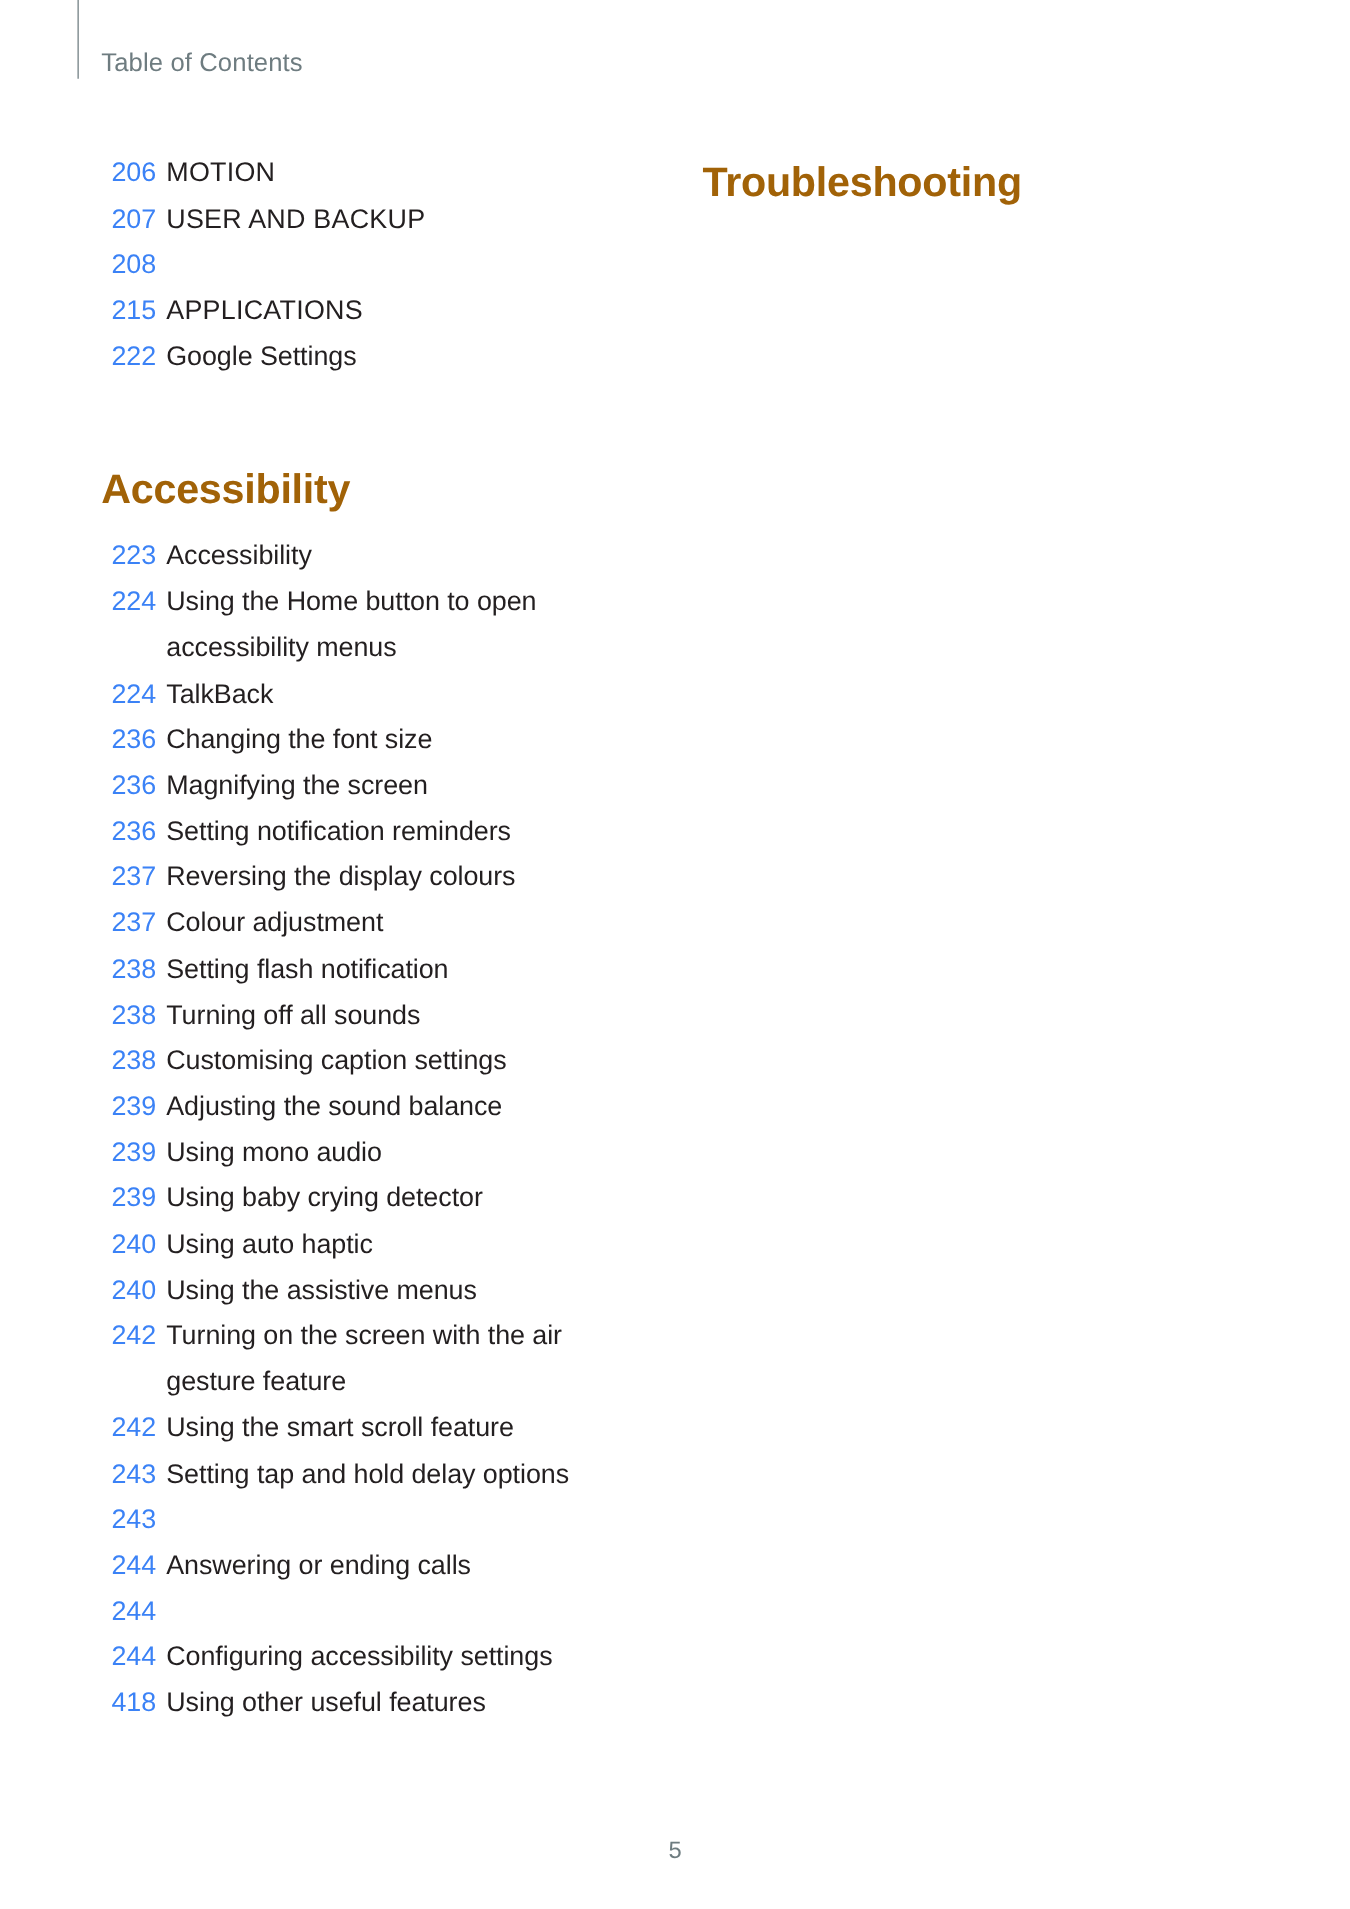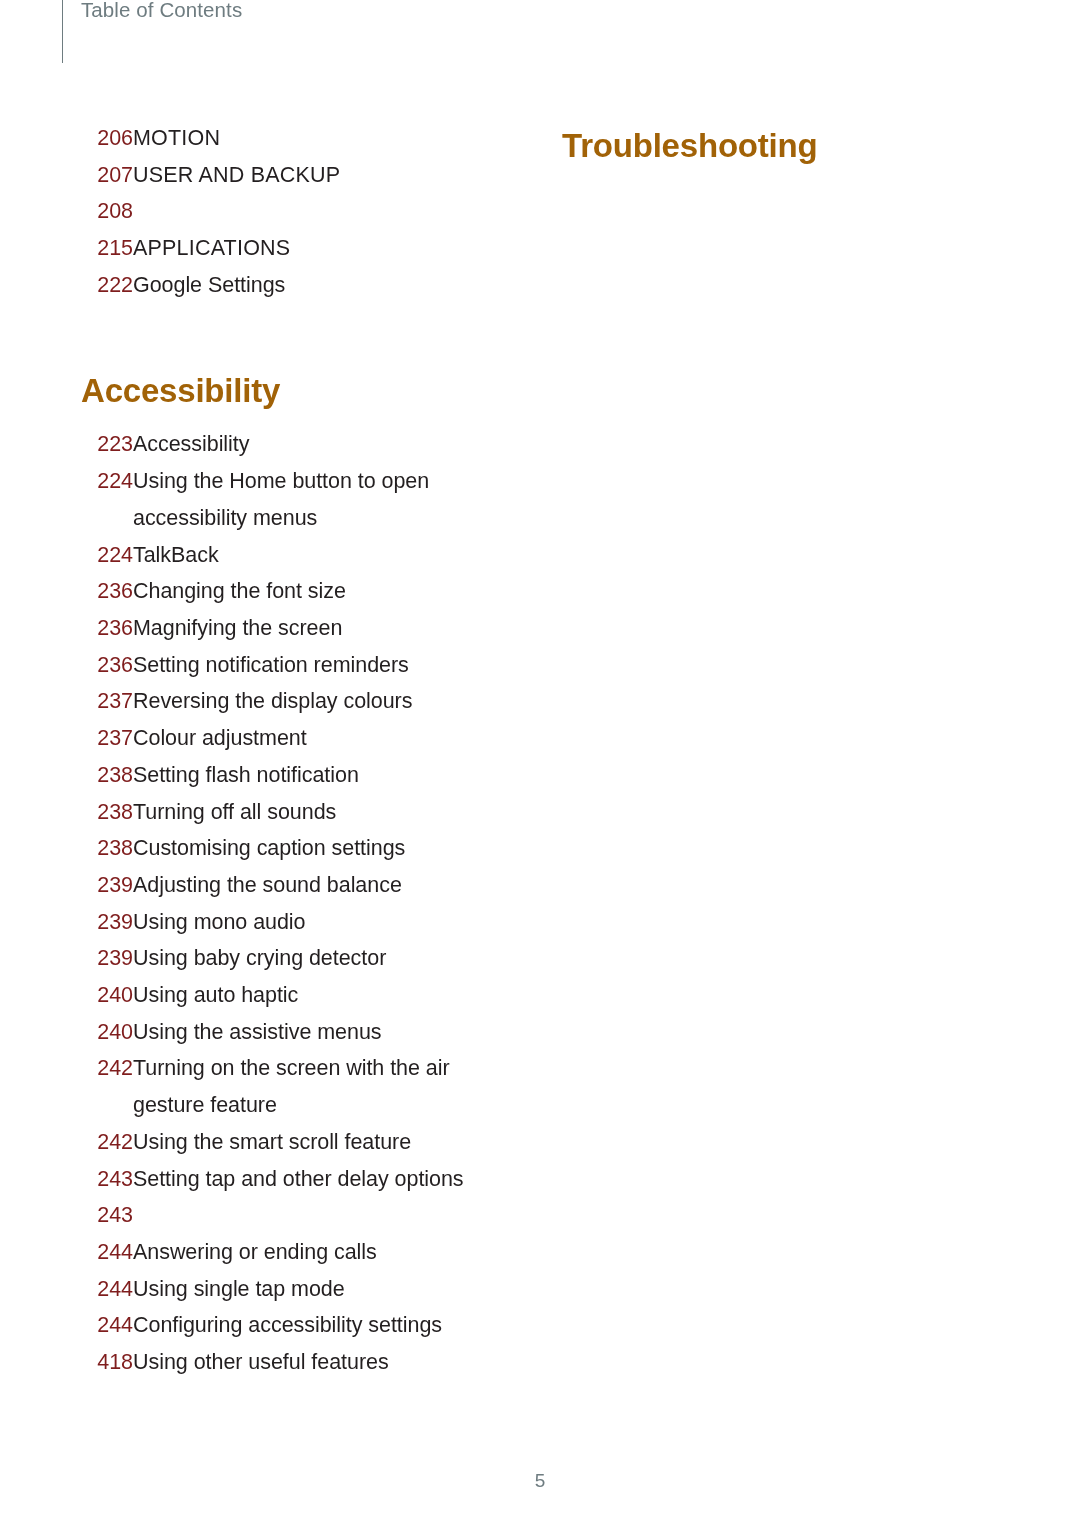--- a/index.html
+++ b/index.html
@@ -16,21 +16,21 @@
     overflow: hidden;
   }
 
   
   .running-header {
     position: absolute;
     top: 0;
     left: 62px;
     height: 63px;
     display: flex;
-    align-items: flex-start;
+    align-items: flex-end;
   }
   .header-rule {
     width: 1px;
     height: 63px;
     background: #6e7c80;
     flex: 0 0 auto;
   }
   .header-label {
     margin-left: 18px;
     font-size: 20.5px;
@@ -86,22 +86,22 @@
     display: flex;
     align-items: flex-start;
     font-size: 21.5px;
     color: #231f20;
     line-height: 36.7px;
     letter-spacing: -0.05px;
   }
   .toc-page {
     flex: 0 0 auto;
     width: 52px;
-    text-align: right;
-    color: #7f1d1d;
+    text-align: center;
+    color: #3b82f6;
   }
   .toc-title {
     flex: 1 1 auto;
     color: #231f20;
   }
   .toc-title.uppercase {
     letter-spacing: 0.2px;
   }
 
   .block-gap {
@@ -233,32 +233,31 @@
         <li class="toc-entry">
           <span class="toc-page">242</span>
           <span class="toc-title">Turning on the screen with the air gesture feature</span>
         </li>
         <li class="toc-entry">
           <span class="toc-page">242</span>
           <span class="toc-title">Using the smart scroll feature</span>
         </li>
         <li class="toc-entry">
           <span class="toc-page">243</span>
-          <span class="toc-title">Setting tap and other delay options</span>
+          <span class="toc-title">Setting tap and hold delay options</span>
         </li>
         <li class="toc-entry">
           <span class="toc-page">243</span>
         </li>
         <li class="toc-entry">
           <span class="toc-page">244</span>
           <span class="toc-title">Answering or ending calls</span>
         </li>
         <li class="toc-entry">
           <span class="toc-page">244</span>
-          <span class="toc-title">Using single tap mode</span>
         </li>
         <li class="toc-entry">
           <span class="toc-page">244</span>
           <span class="toc-title">Configuring accessibility settings</span>
         </li>
         <li class="toc-entry">
           <span class="toc-page">418</span>
           <span class="toc-title">Using other useful features</span>
         </li>
       </ul>

